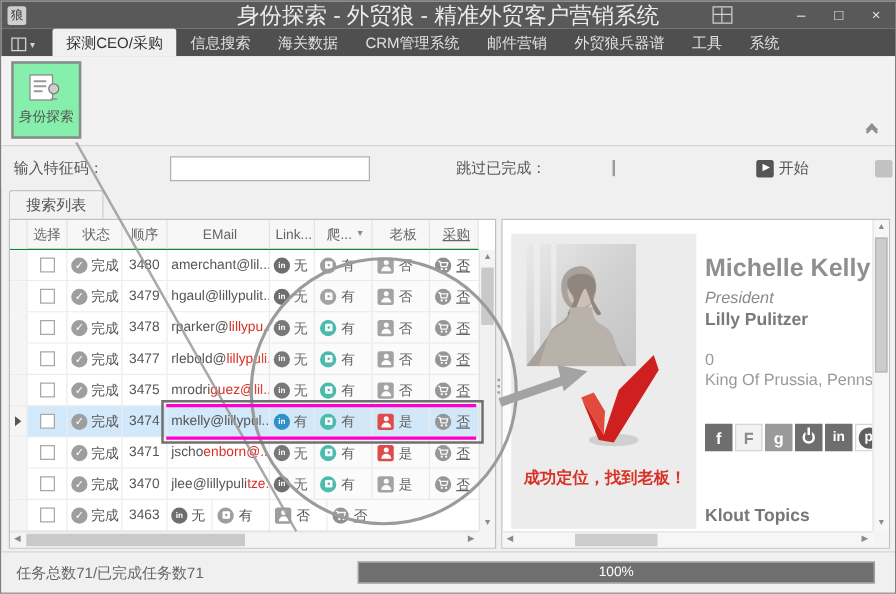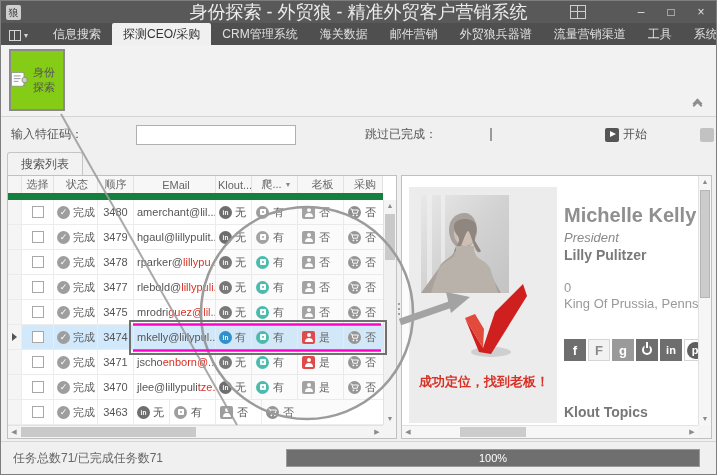--- a/index.html
+++ b/index.html
@@ -22,21 +22,21 @@
   .menubar { position:absolute; left:0; top:22px; right:0; height:22px; background:#4f4f4f; display:flex; align-items:flex-end; }
   .layout-btn { display:flex; align-items:center; margin:0 14px 4px 8px; }
   .layout-glyph { width:12px; height:11px; border:1px solid #d5d5d5; position:relative; background:#4f4f4f; }
   .layout-glyph::after { content:""; position:absolute; left:4px; top:0; bottom:0; width:1px; background:#d5d5d5; }
   .layout-caret { color:#d5d5d5; font-size:8px; margin-left:3px; }
   .tabs { display:flex; height:22px; align-items:stretch; }
   .tab { padding:0 11px; line-height:22px; color:#e0e0e0; font-size:12px; white-space:nowrap; }
   .tab.active { background:#f0f0f0; color:#333; border-radius:2px 2px 0 0; }
   
   .ribbon { position:absolute; left:0; top:44px; right:0; height:72px; background:#f2f2f2; border-bottom:1px solid #d5d5d5; }
-  .identity-btn { position:absolute; left:8px; top:4px; width:56px; height:62px; border:2px solid #8a8a8a; background:#84cc16; display:flex; flex-direction:row; align-items:center; gap:3px; }
+  .identity-btn { position:absolute; left:8px; top:4px; width:56px; height:62px; border:2px solid #8a8a8a; background:#86efac; display:flex; flex-direction:column; align-items:center; justify-content:center; gap:3px; }
   .identity-btn .lbl { font-size:11px; color:#555; }
   .collapse-btn { position:absolute; right:12px; bottom:6px; width:14px; height:10px; }
   .collapse-btn span { display:block; width:7px; height:7px; border-left:2px solid #8f8f8f; border-top:2px solid #8f8f8f; transform:rotate(45deg); margin:0 auto -5px; }
   
   .controls { position:absolute; left:0; top:117px; right:0; height:33px; display:flex; align-items:center; background:#f0f0f0; font-size:12px;gap:47px; }
   .controls .lbl { margin-left:10px; white-space:nowrap; }
   .feature-input { width:160px; height:20px; margin-left:6px; border:1px solid #b0b0b0; background:#fff; padding:0 4px; font-size:12px; }
   .skip-lbl { margin-left:22px; white-space:nowrap; }
   .checkbox { width:13px; height:13px; border:1px solid #9a9a9a; background:#fff; margin-left:6px; }
   .vsep { width:1px; height:18px; background:#d2d2d2; margin:0 8px; }
@@ -48,31 +48,31 @@
   .ic-refresh { font-size:14px; color:#7a7a7a; line-height:14px; }
   .ic-badge { width:14px; height:14px; border-radius:2px; background:#8a8a8a; position:relative; }
   .ic-badge::before { content:""; position:absolute; left:4.5px; top:2.5px; width:5px; height:5px; border-radius:50%; background:#fff; }
   .ic-badge::after { content:""; position:absolute; left:2.5px; bottom:2px; width:9px; height:4px; border-radius:4px 4px 0 0; background:#fff; }
   .ic-addmail { width:14px; height:14px; border-radius:2px; background:#8a8a8a; color:#fff; font-size:11px; font-weight:bold; text-align:center; line-height:13px; }
   
   .search-tab { position:absolute; left:6px; top:151px; height:24px; padding:0 13px; background:#f2f2f2; border:1px solid #c5c5c5; border-bottom:none; border-radius:3px 3px 0 0; line-height:23px; font-size:12px; color:#555; }
   
   .grid { position:absolute; left:6px; top:174px; width:390px; height:264px; background:#fff; border:1px solid #c0c0c0; }
   .grid-inner { position:absolute; left:0; top:0; right:13px; bottom:13px; overflow:hidden; }
-  .thead { display:flex; height:24px; background:#f7f7f7; border-bottom:7px solid #15803d; color:#666; font-size:11px; }
+  .thead { display:flex; height:24px; background:#f7f7f7; border-bottom:1px solid #15803d; color:#666; font-size:11px; }
   .thead .hc { display:flex; align-items:center; justify-content:center; border-right:1px solid #e3e3e3; gap:3px; white-space:nowrap; overflow:hidden; }
   .filter-caret { font-size:7px; color:#888; }
   .trow { display:flex; height:25px; border-bottom:1px solid #ececec; font-size:11px; color:#555; background:#fff; }
   .trow.selected { background:#d2e9fb; }
   .c { display:flex; align-items:center; border-right:1px solid #ececec; overflow:hidden; white-space:nowrap; }
   .w-ind{width:14px;justify-content:center;background:#f5f5f5;} .trow .w-ind{background:#f5f5f5;}
   .w-sel{width:32px;justify-content:center;} .w-status{width:44px;padding-left:3px;gap:3px;}
   .w-order{width:36px;justify-content:center;} .w-email{width:82px;padding-left:3px;}
   .w-link{width:36px;padding-left:3px;gap:3px;} .w-crawl{width:46px;padding-left:4px;gap:4px;}
-  .w-boss{width:46px;padding-left:4px;gap:4px;} .w-buy{flex:1;padding-left:4px;gap:4px;border-right:none;}
+  .w-boss{width:46px;padding-left:4px;gap:4px;} .w-buy{flex:1;padding-left:4px;gap:4px;border-right:none;text-decoration:underline;}
   .row-cb { width:12px; height:12px; border:1px solid #a8a8a8; background:#fff; }
   .ind-arrow { width:0; height:0; border-left:5px solid #555; border-top:4px solid transparent; border-bottom:4px solid transparent; display:none; }
   .selected .ind-arrow { display:block; }
   .cic { width:13px; height:13px; border-radius:50%; background:#9e9e9e; color:#fff; display:flex; align-items:center; justify-content:center; flex:none; }
   .cic.check { font-size:9px; }
   .cic.inic { font-size:6.5px; font-weight:bold; letter-spacing:0; background:#6e6e6e; }
   .cic.inic.blue { background:#1f88c9; }
   .cic.crawl { background:#9e9e9e; }
   .cic.crawl.teal { background:#3cb8a9; }
   .cic.crawl i { width:6px; height:6px; background:#fff; border-radius:1px; display:block; position:relative; }
@@ -143,27 +143,26 @@
       <div class="win-btn">×</div>
     </div>
   </div>
 
   <div class="menubar">
     <div class="layout-btn">
       <span class="layout-glyph"></span>
       <span class="layout-caret">▾</span>
     </div>
     <div class="tabs" id="tabs">
+        <div class="tab active">探测CEO/采购</div>
         <div class="tab">信息搜索</div>
-        <div class="tab active">探测CEO/采购</div>
+        <div class="tab">海关数据</div>
         <div class="tab">CRM管理系统</div>
-        <div class="tab">海关数据</div>
         <div class="tab">邮件营销</div>
         <div class="tab">外贸狼兵器谱</div>
-        <div class="tab">流量营销渠道</div>
         <div class="tab">工具</div>
         <div class="tab">系统</div>
       </div>
 
   </div>
 
   <div class="ribbon">
     <div class="identity-btn">
       <svg width="28" height="24" viewBox="0 0 28 24">
         <rect x="1" y="1" width="18" height="20" fill="#fff" stroke="#8a8a8a"></rect>
@@ -215,21 +214,21 @@
   <div class="search-tab">搜索列表</div>
 
   <div class="grid">
     <div class="grid-inner">
       <div class="thead" id="thead">
           <div class="hc w-ind"></div>
           <div class="hc w-sel">选择</div>
           <div class="hc w-status">状态</div>
           <div class="hc w-order">顺序</div>
           <div class="hc w-email">EMail</div>
-          <div class="hc w-link">Klout...</div>
+          <div class="hc w-link">Link...</div>
           <div class="hc w-crawl">爬...<span class="filter-caret">▼</span></div>
           <div class="hc w-boss">老板</div>
           <div class="hc w-buy">采购</div>
         </div>
       <div id="tbody">
           <div class="trow">
     <div class="c w-ind"></div>
     <div class="c w-sel">
               <span class="row-cb"></span>
             </div>

